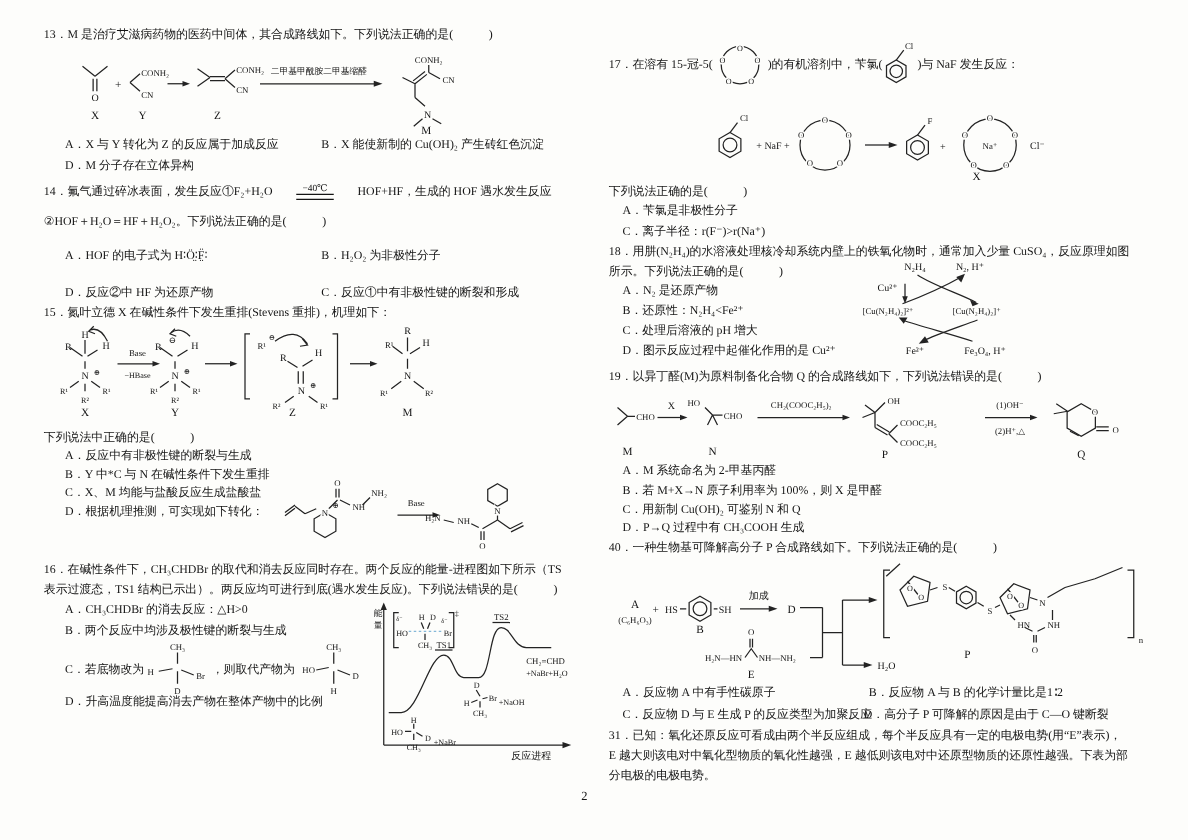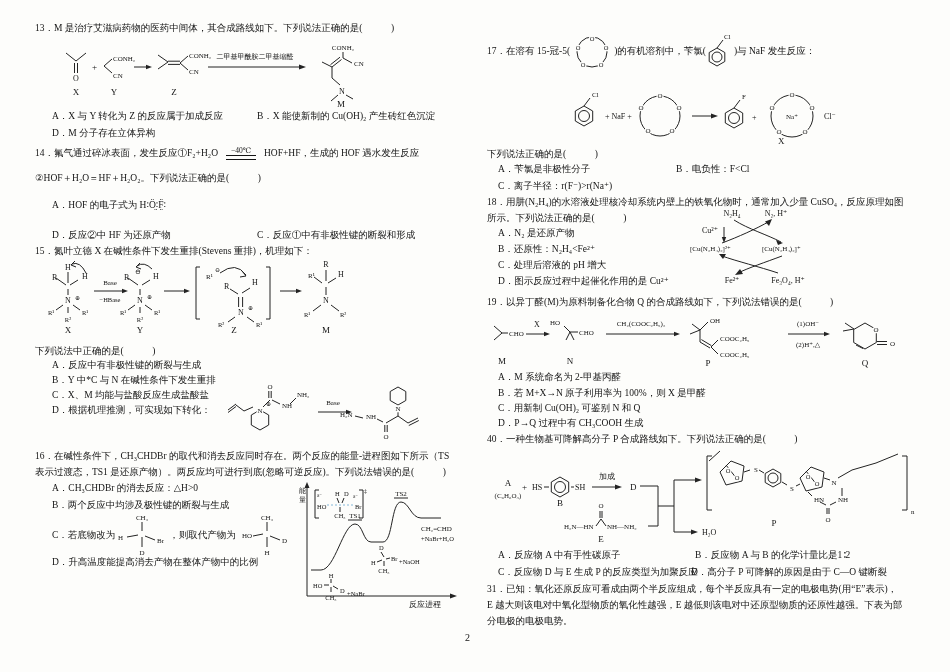--- a/index.html
+++ b/index.html
@@ -5,21 +5,21 @@
   html,body{margin:0;padding:0;}
   body{
     width:950px;height:672px;position:relative;background:#fdfdfb;
     font-family:"Liberation Serif","DejaVu Serif",serif;color:#141414;
     font-size:9.5px;overflow:hidden;
   }
   .t{position:absolute;white-space:nowrap;line-height:13px;}
   .row2{position:absolute;display:grid;white-space:nowrap;line-height:13px;}
   .abs{position:absolute;}
   .flexline{position:absolute;display:flex;align-items:center;white-space:nowrap;}
-  .stack{display:inline-flex;flex-direction:column;align-items:center;margin:0 8px;vertical-align:middle;}
+  .stack{display:inline-flex;flex-direction:column;align-items:center;margin:0 19px;vertical-align:middle;}
   .stack .top{font-size:7.5px;line-height:8px;}
   .dline{display:block;width:30px;height:3px;border-top:1px solid #141414;border-bottom:1px solid #141414;}
   svg{overflow:visible;}
   svg path, svg line, svg polyline, svg circle{stroke:#232323;stroke-width:1;fill:none;}
   svg polygon{fill:#232323;stroke:none;}
   svg text{fill:#141414;font-size:8px;font-family:"Liberation Serif","DejaVu Serif",serif;stroke:none;}
   svg text.hl{paint-order:stroke;stroke:#fdfdfb;stroke-width:2.5px;}
   svg .dot{stroke:#85b8d8;stroke-dasharray:2 2;}
   svg text.lb{font-size:9px;}
   svg text.sm{font-size:7px;}
@@ -71,20 +71,21 @@
   <span>14．氟气通过碎冰表面，发生反应①F₂+H₂O</span>
   <span class="stack">
     <span class="top">−40℃</span>
     <span class="dline"></span>
   </span>
   <span>HOF+HF，生成的 HOF 遇水发生反应</span>
 </div>
 <div class="t" style="left:35px;top:172px">②HOF＋H₂O＝HF＋H₂O₂。下列说法正确的是(　　　)</div>
 <div class="row2" style="left:52px;top:199px;width:418px;grid-template-columns:205px 1fr">
   <span>A．HOF 的电子式为 H∶Ö̤∶F̤̈∶</span>
+  <span>B．H₂O₂ 为非极性分子</span>
 </div>
 <div class="row2" style="left:52px;top:229px;width:418px;grid-template-columns:205px 1fr">
   <span>D．反应②中 HF 为还原产物</span>
   <span>C．反应①中有非极性键的断裂和形成</span>
 </div>
 
 <div class="t" style="left:35px;top:245px">15．氮叶立德 X 在碱性条件下发生重排(Stevens 重排)，机理如下：</div>
 
 <svg class="abs" style="left:40px;top:257px" width="330" height="78" viewBox="0 0 330 78">
   <g>
@@ -168,21 +169,21 @@
   <text x="60" y="26" class="sm">NH</text>
   <text x="75" y="15" class="sm">NH₂</text>
   <text x="111" y="23" text-anchor="middle" class="sm">Base</text>
   <text x="176" y="29" text-anchor="middle" class="hl sm">N</text>
   <text x="164" y="57" text-anchor="middle" class="sm">O</text>
   <text x="149" y="37" text-anchor="middle" class="sm">NH</text>
   <text x="118" y="35" class="sm">H₂N</text>
 </svg>
 
 <div class="t" style="left:35px;top:450px">16．在碱性条件下，CH₃CHDBr 的取代和消去反应同时存在。两个反应的能量-进程图如下所示（TS</div>
-<div class="t" style="left:35px;top:466px">表示过渡态，TS1 是还原产物）。两反应均可进行到底(忽略可逆反应)。下列说法错误的是(　　　)</div>
+<div class="t" style="left:35px;top:466px">表示过渡态，TS1 结构已示出）。两反应均可进行到底(遇水发生反应)。下列说法错误的是(　　　)</div>
 <div class="t" style="left:52px;top:482px">A．CH₃CHDBr 的消去反应：△H&gt;0</div>
 <div class="t" style="left:52px;top:499px">B．两个反应中均涉及极性键的断裂与生成</div>
 
 <div class="flexline" style="left:52px;top:512px;height:46px">
   <span>C．若底物改为</span>
   <svg width="54" height="46" viewBox="0 0 54 46">
     <g>
       <path d="M27,10 L27,19 M12,25 L23,23 M30,24 L40,28 M27,25 L27,35"></path>
     </g>
     <text x="27" y="8" text-anchor="middle" class="sm">CH₃</text>
@@ -299,21 +300,20 @@
   <text x="249" y="56" text-anchor="middle" class="hl sm">O</text>
   <text x="256" y="32" text-anchor="middle" class="hl sm">O</text>
   <text x="236" y="41" text-anchor="middle" class="sm">Na⁺</text>
   <text x="268" y="41">Cl⁻</text>
   <text x="222" y="66" class="lb">X</text>
 </svg>
 
 <div class="t" style="left:487px;top:148px">下列说法正确的是(　　　)</div>
 <div class="row2" style="left:498px;top:163px;width:428px;grid-template-columns:178px 1fr">
   <span>A．苄氯是非极性分子</span>
-  <span>B．电负性：F&lt;Cl</span>
 </div>
 <div class="row2" style="left:498px;top:180px;width:428px;grid-template-columns:178px 1fr">
   <span>C．离子半径：r(F⁻)&gt;r(Na⁺)</span>
 </div>
 
 <div class="t" style="left:487px;top:196px">18．用肼(N₂H₄)的水溶液处理核冷却系统内壁上的铁氧化物时，通常加入少量 CuSO₄，反应原理如图</div>
 <div class="t" style="left:487px;top:212px">所示。下列说法正确的是(　　　)</div>
 <div class="t" style="left:498px;top:227px">A．N₂ 是还原产物</div>
 <div class="t" style="left:498px;top:243px">B．还原性：N₂H₄&lt;Fe²⁺</div>
 <div class="t" style="left:498px;top:259px">C．处理后溶液的 pH 增大</div>

